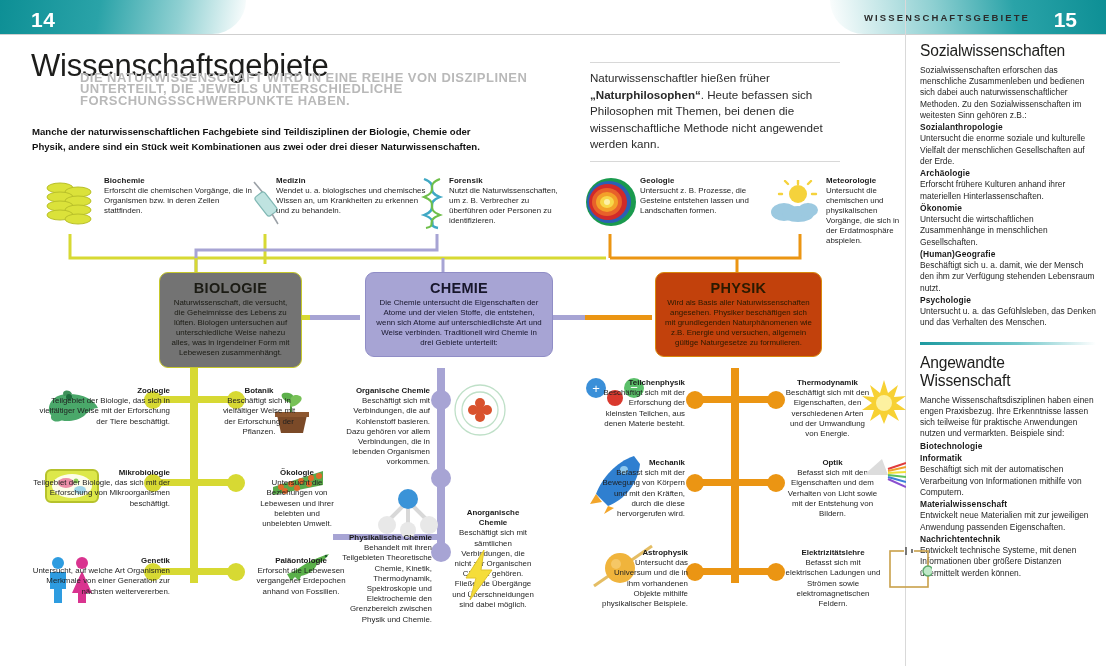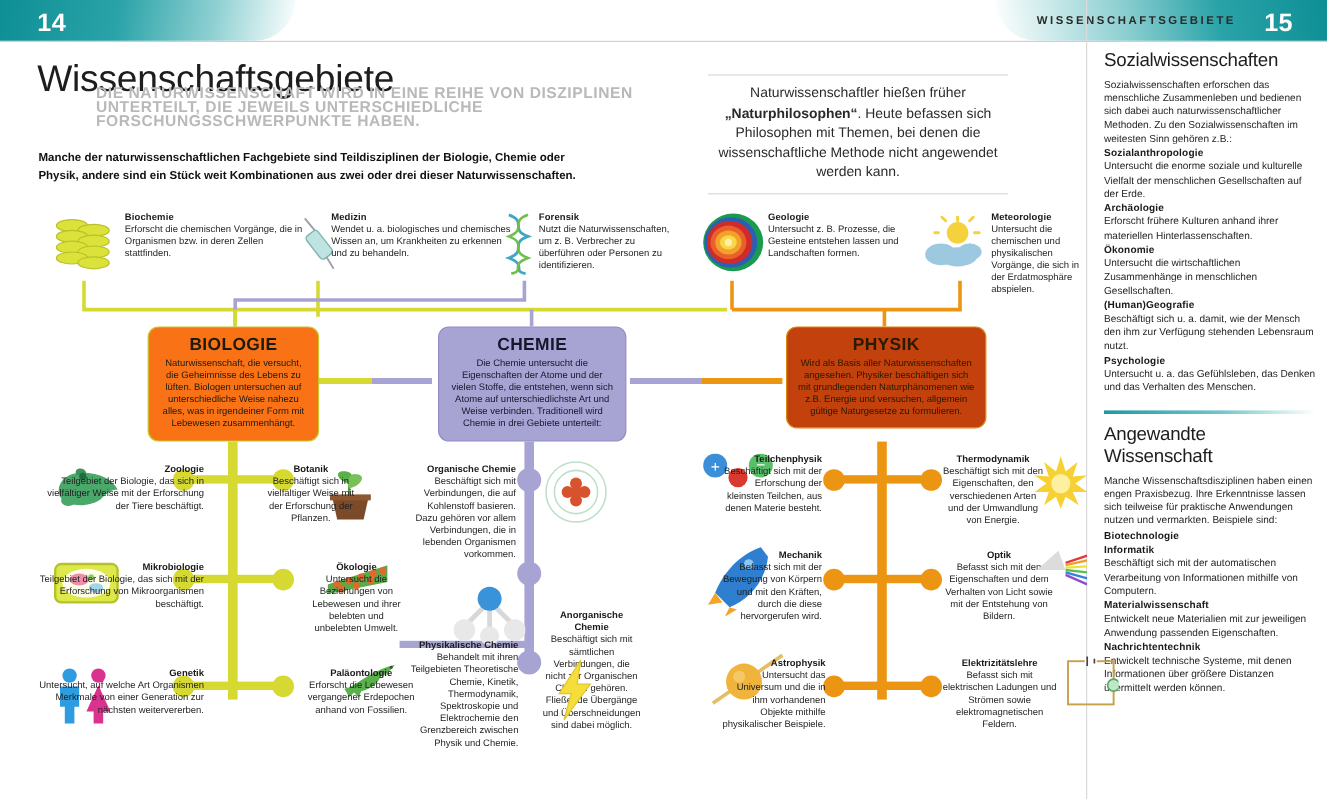--- a/index.html
+++ b/index.html
@@ -22,21 +22,21 @@
   .hdr-rule{position:absolute;left:0;right:0;top:34px;height:1px;background:#cfcfcf;}
 
   
   .title{position:absolute;left:31px;top:48px;font-size:31px;font-weight:normal;color:#1d1d1b;letter-spacing:-0.2px;}
   .subtitle{position:absolute;left:32px;top:72px;width:520px;font-size:13px;line-height:11.4px;
     letter-spacing:0.45px;color:#b9b9b9;font-weight:600;margin-left:48px;}
   .lede{position:absolute;left:32px;top:124px;width:470px;font-size:9.6px;line-height:15.2px;
     font-weight:bold;color:#111;}
 
   
-  .quote{position:absolute;left:590px;top:62px;width:250px;text-align:center;}
+  .quote{position:absolute;left:590px;top:62px;width:250px;}
   .quote .rule{height:1px;background:#d8d8d8;}
   .quote p{margin:0;padding:7px 0 8px 0;font-size:11.6px;line-height:16.6px;color:#2a2a2a;}
   .quote b{font-weight:bold;}
 
   
   .rail{position:absolute;left:905px;top:0;bottom:0;width:1px;background:#d9d9d9;}
   .side{position:absolute;left:920px;top:42px;width:176px;}
   .side h2{margin:0 0 5px 0;font-size:15.6px;font-weight:normal;color:#1d1d1b;letter-spacing:-0.2px;}
   .side p{margin:0;font-size:8.4px;line-height:11.2px;color:#262626;}
   .side .ent{margin-top:1px;}
@@ -46,21 +46,21 @@
 
   
   .card{position:absolute;width:150px;}
   .card .ttl{font-size:7.9px;font-weight:bold;line-height:10px;letter-spacing:0.1px;}
   .card .txt{font-size:7.9px;line-height:10px;color:#1f1f1f;}
 
   
   .bigbox{position:absolute;border-radius:9px;text-align:center;padding:7px 9px 8px 9px;}
   .bigbox .h{font-size:14.5px;font-weight:bold;letter-spacing:0.3px;margin-bottom:2px;}
   .bigbox .b{font-size:7.9px;line-height:10.1px;}
-  .bio{background:#f97316;border:1px solid #c6c82b;color:#1b1b14;}
+  .bio{background:#737373;border:1px solid #c6c82b;color:#1b1b14;margin-left:36px;}
   .che{background:#a7a4d4;border:1px solid #908dc6;color:#17162b;}
   .phy{background:#c2410c;border:1px solid #d9880c;color:#2a1a00;}
 
   
   .sub{position:absolute;width:120px;}
   .sub .t{font-size:7.9px;font-weight:bold;line-height:10.2px;}
   .sub .d{font-size:7.9px;line-height:10.2px;color:#1f1f1f;}
   .ra{text-align:right;}
   .la{text-align:center;}
   .ico{position:absolute;}
@@ -266,21 +266,21 @@
   <div class="card" style="left:826px;top:176px;width:80px;">
     <div class="ttl">Meteorologie</div>
     <div class="txt">Untersucht die chemischen und physikalischen Vorgänge, die sich in der Erdatmosphäre abspielen.</div>
   </div>
 
   <div class="bigbox bio" style="left:123px;top:272px;width:143px;">
     <div class="h">BIOLOGIE</div>
     <div class="b">Naturwissenschaft, die versucht, die Geheimnisse des Lebens zu lüften. Biologen untersuchen auf unterschiedliche Weise nahezu alles, was in irgendeiner Form mit Lebewesen zusammenhängt.</div>
   </div>
 
-  <div class="bigbox che" style="left:365px;top:272px;width:157px;">
+  <div class="bigbox che" style="left:365px;top:272px;width:188px;">
     <div class="h">CHEMIE</div>
     <div class="b">Die Chemie untersucht die Eigenschaften der Atome und der vielen Stoffe, die entstehen, wenn sich Atome auf unterschiedlichste Art und Weise verbinden. Traditionell wird Chemie in drei Gebiete unterteilt:</div>
   </div>
 
   <div class="bigbox phy" style="left:655px;top:272px;width:167px;">
     <div class="h">PHYSIK</div>
     <div class="b">Wird als Basis aller Naturwissenschaften angesehen. Physiker beschäftigen sich mit grundlegenden Naturphänomenen wie z.B. Energie und versuchen, allgemein gültige Naturgesetze zu formulieren.</div>
   </div>
 
   <div class="ico" style="left:42px;top:386px;">

